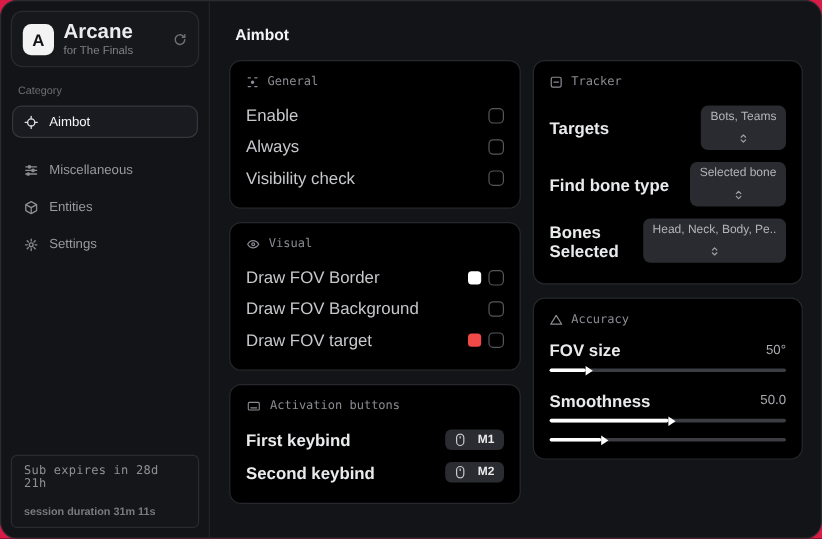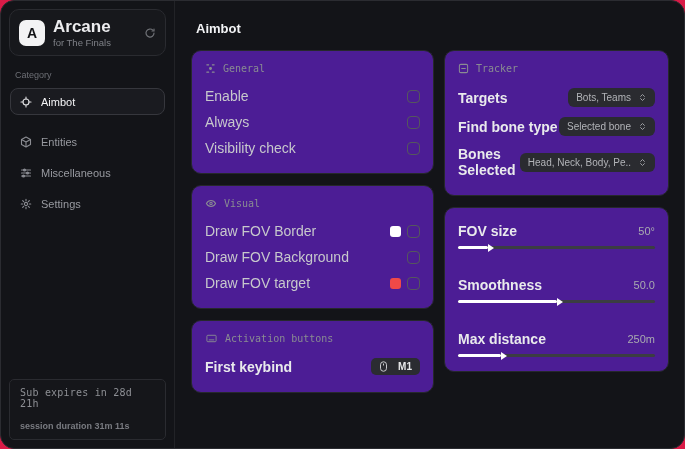--- a/index.html
+++ b/index.html
@@ -22,39 +22,39 @@
   .footer-box{border:1px solid #2a2b30;border-radius:5px;padding:7px 10px 8px;background:#15161a;}
   .footer-l1{font-family:"DejaVu Sans Mono",monospace;font-size:10px;color:#8e9095;letter-spacing:.2px;}
   .footer-l2{margin-top:12px;font-size:9px;font-weight:bold;color:#797b81;}
 
   
   .main{flex:1;box-sizing:border-box;padding:14px 15px 14px 16px;overflow:hidden;}
   .page-title{font-size:13px;font-weight:bold;color:#f3f4f6;margin:6px 0 14px 5px;}
   .cols{display:flex;gap:10px;align-items:flex-start;}
   .col-l{width:243px;flex:none;}
   .col-r{flex:1;}
-  .card{background:#4c1d95;border:1px solid #26282c;border-radius:10px;padding:10px 13px 12px;margin-bottom:11px;box-sizing:border-box;}
+  .card{background:#000000;border:1px solid #26282c;border-radius:10px;padding:10px 13px 12px;margin-bottom:11px;box-sizing:border-box;}
   .card-h{display:flex;align-items:center;gap:7px;color:#8a8c92;font-family:"DejaVu Sans Mono",monospace;font-size:10px;margin:2px 0 9px;}
   .card-h .hicon{display:flex;color:#8a8c92;}
 
   .row{display:flex;align-items:center;justify-content:space-between;padding:5px 0;}
   .row-label{font-size:14px;color:#c7c8cc;}
   .row-label.strong{font-weight:bold;color:#e9eaec;}
   .right-group{display:flex;align-items:center;gap:6px;}
   .checkbox{width:13px;height:13px;border:1.5px solid #55575d;border-radius:4px;box-sizing:border-box;background:transparent;cursor:pointer;}
   .swatch{width:11px;height:11px;border-radius:3px;cursor:pointer;}
 
   .keybtn{display:flex;align-items:center;gap:10px;background:#2b2c31;border-radius:5px;padding:3px 8px;font-size:10px;font-weight:bold;color:#e8e9eb;cursor:pointer;}
   .keybtn .micon{display:flex;color:#c9cacd;}
 
-  .dropdown{display:flex;align-items:center;gap:7px;background:#2a2b30;border-radius:6px;padding:4px 8px;font-size:10px;color:#b2b4b8;cursor:pointer;max-width:160px;}
+  .dropdown{display:flex;align-items:center;gap:7px;background:#2a2b30;border-radius:6px;padding:4px 8px;font-size:10px;color:#b2b4b8;cursor:pointer;max-width:160px;flex-direction:column;}
   .dropdown .dtext{white-space:nowrap;overflow:hidden;text-overflow:ellipsis;}
   .dropdown .uicon{display:flex;color:#9fa1a6;flex:none;}
 
-  .slider-group{margin:2px 0 25px;}
+  .slider-group{margin:2px 0 13px;}
   .slider-group:last-child{margin-bottom:2px;}
   .sl-row{display:flex;align-items:center;justify-content:space-between;padding:3px 0 7px;}
   .sl-value{font-size:11px;color:#a9abb0;}
   .track{position:relative;height:3px;background:#3b3d42;border-radius:2px;cursor:pointer;}
   .fill{position:relative;height:3px;background:#ffffff;border-radius:2px;}
   .fill::after{content:"";position:absolute;right:-6px;top:50%;transform:translateY(-50%);border-left:6px solid #ffffff;border-top:4px solid transparent;border-bottom:4px solid transparent;}
 </style>
 </head>
 <body>
 
@@ -86,44 +86,44 @@
               <line x1="12" y1="18" x2="12" y2="22"></line>
               <line x1="2" y1="12" x2="6" y2="12"></line>
               <line x1="18" y1="12" x2="22" y2="12"></line>
           </svg>
         </span>
         <span>Aimbot</span>
       </div>
 
       <div class="nav-item">
         <span class="nicon">
-          <svg width="12" height="12" viewBox="0 0 24 24" fill="none" stroke="currentColor" stroke-width="2.2" stroke-linejoin="round">
-            <path d="M12 2l9 5v10l-9 5-9-5V7z"></path>
-              <path d="M12 12l9-5M12 12L3 7M12 12v10"></path>
-          </svg>
-        </span>
-        <span>Entities</span>
-      </div>
-
-      <div class="nav-item">
-        <span class="nicon">
           <svg width="12" height="12" viewBox="0 0 24 24" fill="none" stroke="currentColor" stroke-width="2.2" stroke-linecap="round">
             <line x1="3" y1="6" x2="21" y2="6"></line>
               <line x1="3" y1="12" x2="21" y2="12"></line>
               <line x1="3" y1="18" x2="21" y2="18"></line>
             <circle cx="9" cy="6" r="2" fill="currentColor"></circle>
               <circle cx="15" cy="12" r="2" fill="currentColor"></circle>
               <circle cx="7" cy="18" r="2" fill="currentColor"></circle>
           </svg>
         </span>
         <span>Miscellaneous</span>
       </div>
 
       <div class="nav-item">
         <span class="nicon">
+          <svg width="12" height="12" viewBox="0 0 24 24" fill="none" stroke="currentColor" stroke-width="2.2" stroke-linejoin="round">
+            <path d="M12 2l9 5v10l-9 5-9-5V7z"></path>
+              <path d="M12 12l9-5M12 12L3 7M12 12v10"></path>
+          </svg>
+        </span>
+        <span>Entities</span>
+      </div>
+
+      <div class="nav-item">
+        <span class="nicon">
           <svg width="12" height="12" viewBox="0 0 24 24" fill="none" stroke="currentColor" stroke-width="2.2" stroke-linecap="round">
             <circle cx="12" cy="12" r="3.2"></circle>
             <path d="M12 2.5v3M12 18.5v3M2.5 12h3M18.5 12h3M5.3 5.3l2.1 2.1M16.6 16.6l2.1 2.1M18.7 5.3l-2.1 2.1M7.4 16.6l-2.1 2.1"></path>
           </svg>
         </span>
         <span>Settings</span>
       </div>
 
       <div class="sb-spacer"></div>
 
@@ -209,20 +209,32 @@
               <span class="keybtn">
                 <span class="micon">
                   <svg width="9" height="11" viewBox="0 0 16 22" fill="none" stroke="currentColor" stroke-width="2">
                     <rect x="2" y="1.5" width="12" height="19" rx="6"></rect>
                       <line x1="8" y1="5" x2="8" y2="9"></line>
                   </svg>
                 </span>
                 <span>M1</span>
               </span>
             </div>
+            <div class="row">
+              <span class="row-label strong">Second keybind</span>
+              <span class="keybtn">
+                <span class="micon">
+                  <svg width="9" height="11" viewBox="0 0 16 22" fill="none" stroke="currentColor" stroke-width="2">
+                    <rect x="2" y="1.5" width="12" height="19" rx="6"></rect>
+                      <line x1="8" y1="5" x2="8" y2="9"></line>
+                  </svg>
+                </span>
+                <span>M2</span>
+              </span>
+            </div>
           </div>
         </div>
 
         <div class="col-r">
 
           <div class="card">
             <div class="card-h">
               <span class="hicon">
                 <svg width="11" height="11" viewBox="0 0 24 24" fill="none" stroke="currentColor" stroke-width="2.2" stroke-linecap="round">
                   <rect x="3" y="3" width="18" height="18" rx="3"></rect>
@@ -260,20 +272,28 @@
                 <span class="uicon">
                   <svg width="9" height="11" viewBox="0 0 24 24" fill="none" stroke="currentColor" stroke-width="2.6" stroke-linecap="round" stroke-linejoin="round">
                     <path d="M7 9l5-5 5 5M7 15l5 5 5-5"></path>
                   </svg>
                 </span>
               </span>
             </div>
           </div>
 
           <div class="card">
+            <div class="card-h">
+              <span class="hicon">
+                <svg width="11" height="11" viewBox="0 0 24 24" fill="none" stroke="currentColor" stroke-width="2.2" stroke-linejoin="round">
+                  <path d="M12 4L22 20H2z"></path>
+                </svg>
+              </span>
+              <span>Accuracy</span>
+            </div>
 
             <div class="slider-group">
               <div class="sl-row">
                 <span class="row-label strong">FOV size</span>
                 <span class="sl-value">50°</span>
               </div>
               <div class="track">
                 <div class="fill" style="width: 15%;"></div>
               </div>
             </div>
@@ -282,24 +302,20 @@
               <div class="sl-row">
                 <span class="row-label strong">Smoothness</span>
                 <span class="sl-value">50.0</span>
               </div>
               <div class="track">
                 <div class="fill" style="width: 50%;"></div>
               </div>
             </div>
 
             <div class="slider-group">
-              <div class="sl-row">
-                <span class="row-label strong">Max distance</span>
-                <span class="sl-value">250m</span>
-              </div>
               <div class="track">
                 <div class="fill" style="width: 22%;"></div>
               </div>
             </div>
           </div>
         </div>
       </div>
     </div>
 
   </div>

